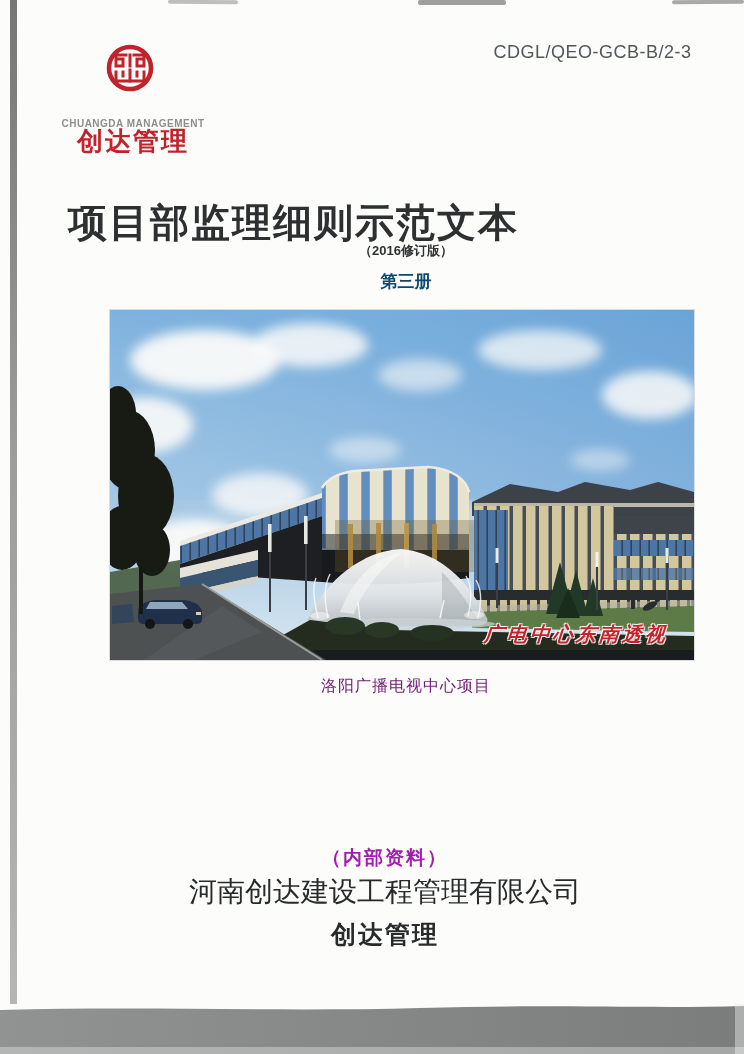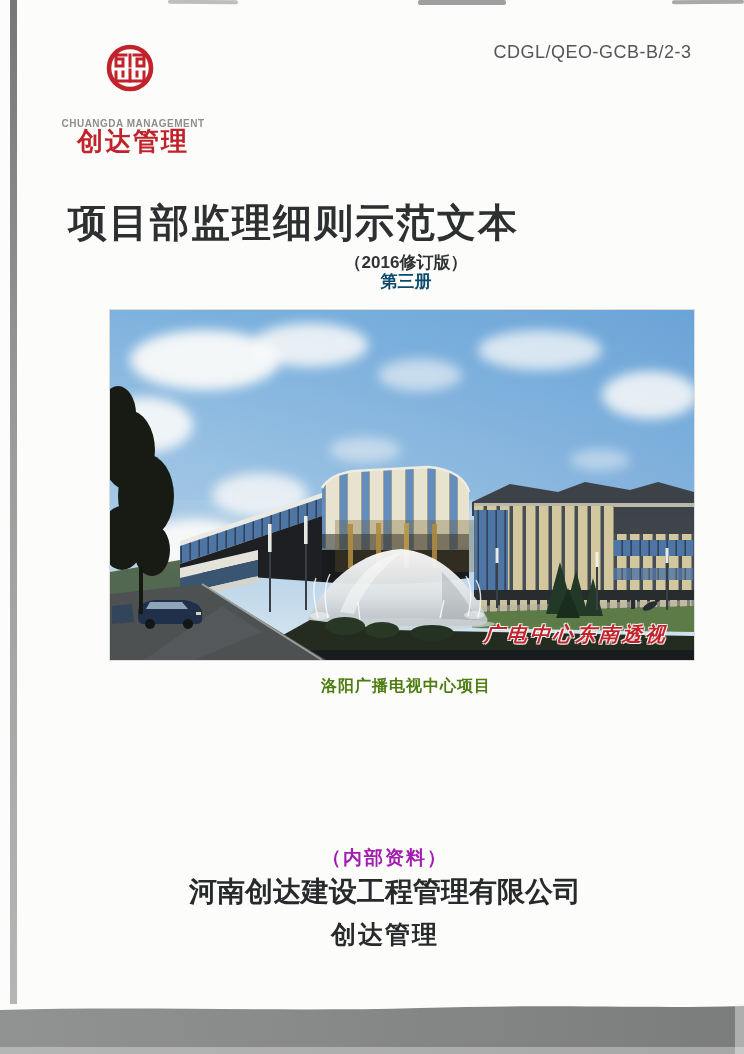--- a/index.html
+++ b/index.html
@@ -13,31 +13,31 @@
   .scan-band{left:0;top:1003px;width:744px;height:51px;}
   .band-right-light{left:735px;top:1004px;width:9px;height:50px;background:rgba(235,235,235,.45);}
   .band-bottom-light{left:0;top:1047px;width:744px;height:7px;background:rgba(255,255,255,.32);}
   
   .logo-cn{left:58px;top:88px;width:150px;text-align:center;font-size:26px;font-weight:700;letter-spacing:2px;color:#c1232c;margin-top:36px;}
   .logo-en{left:48px;top:118px;width:170px;text-align:center;font-size:10px;font-weight:600;letter-spacing:.5px;color:#8e8e8e;}
   
   .doc-code{left:445px;top:42px;width:295px;text-align:center;font-size:18px;color:#53575a;letter-spacing:.5px;}
   
   .title-main{left:68px;top:196px;width:676px;text-align:left;font-size:39px;font-weight:700;letter-spacing:2px;color:#2d2f31;}
-  .title-edition{left:68px;top:251px;width:676px;text-align:center;font-size:17px;font-weight:600;color:#303234;}
+  .title-edition{left:68px;top:242px;width:676px;text-align:center;font-size:13px;font-weight:600;color:#303234;}
   .title-volume{left:68px;top:270px;width:676px;text-align:center;font-size:17px;font-weight:600;color:#0c4a6e;}
   
   .photo{left:110px;top:310px;width:584px;height:350px;box-shadow:0 0 0 1px rgba(110,110,110,.22);overflow:hidden;}
   .photo-overlay-text{position:absolute;right:26px;bottom:12px;font-size:20px;font-weight:700;font-style:italic;letter-spacing:3px;color:#c2242b;
     text-shadow:0 0 1px #fff,1px 1px 0 rgba(255,255,255,.85),-1px -1px 0 rgba(255,255,255,.85),1px -1px 0 rgba(255,255,255,.7),-1px 1px 0 rgba(255,255,255,.7);
     transform:skewX(-4deg);}
-  .photo-caption{left:68px;top:676px;width:676px;text-align:center;font-size:16px;font-weight:700;letter-spacing:1px;color:#4d7c0f;}
+  .photo-caption{left:68px;top:676px;width:676px;text-align:center;font-size:16px;font-weight:400;letter-spacing:1px;color:#701a75;}
   
   .footer-class{left:30px;top:845px;width:710px;text-align:center;font-size:19px;font-weight:600;letter-spacing:2px;color:#a21caf;}
-  .footer-company{left:30px;top:873px;width:710px;text-align:center;font-size:28px;font-weight:700;letter-spacing:0px;color:#27292b;}
+  .footer-company{left:30px;top:873px;width:710px;text-align:center;font-size:28px;font-weight:400;letter-spacing:0px;color:#27292b;}
   .footer-year{left:30px;top:918px;width:710px;text-align:center;font-size:25px;font-weight:600;letter-spacing:2px;color:#27292b;}
 </style>
 </head>
 <body>
 
 <div class="screen">
 
   <div class="abs left-edge"></div>
   <div class="abs streak" style="left:168px;top:0;width:70px;opacity:.3;transform:rotate(.3deg);"></div>
   <div class="abs streak" style="left:418px;top:0;width:88px;height:5px;opacity:.45;"></div>

